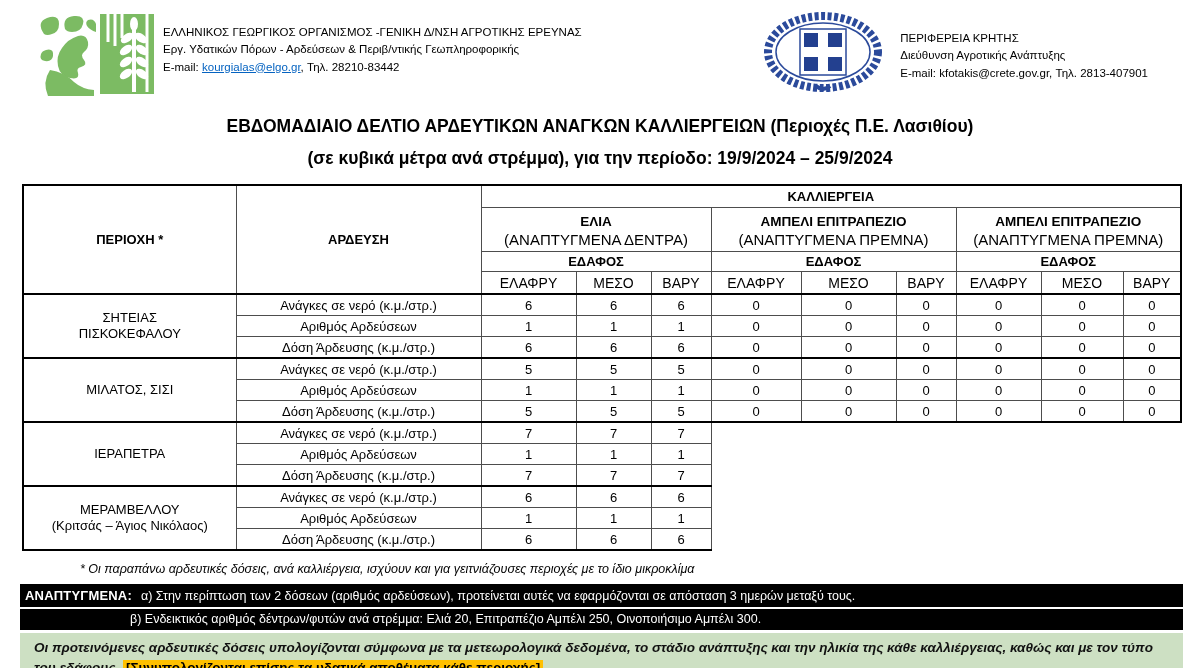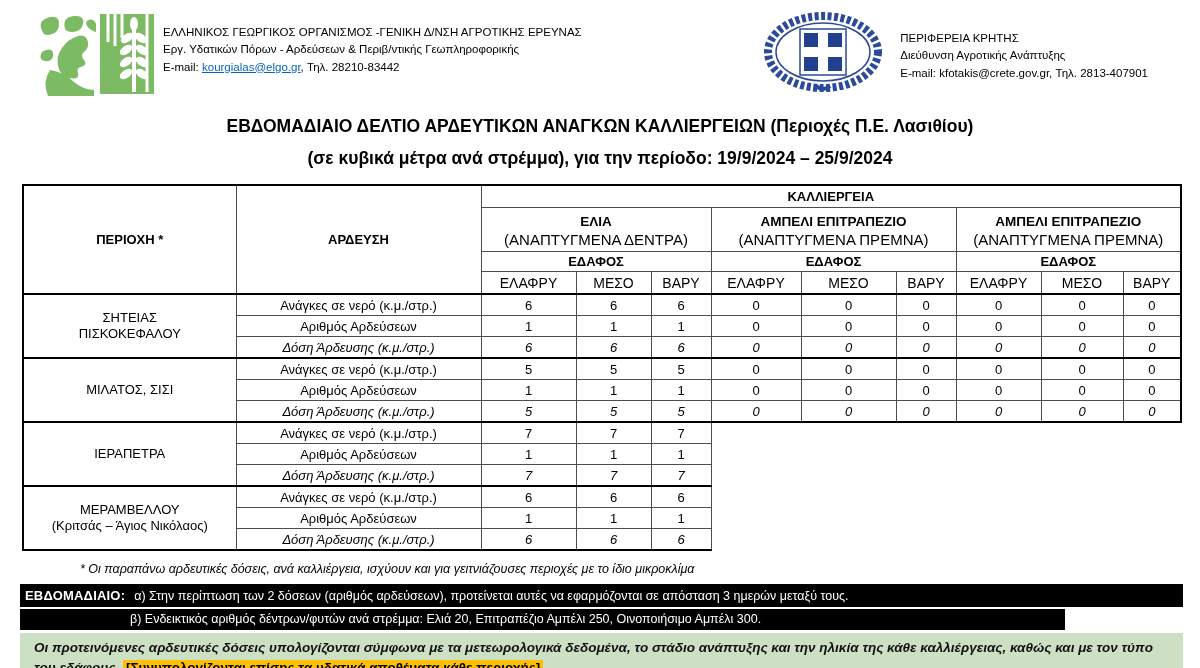--- a/index.html
+++ b/index.html
@@ -27,29 +27,29 @@
   .cropsub{font-weight:normal;font-size:15px;line-height:17px;}
   .soilh{height:19px;font-size:13px;}
   .soilt{height:21px;font-weight:normal;font-size:14px;}
   tbody td{height:20px;}
   .region{font-size:13px;line-height:16px;border-left:2.5px solid #000;border-bottom:2.5px solid #000;}
   .rowlabel{font-size:13px;}
   .top-edge{border-top:2.5px solid #000;margin-top:28px;}
   .left-edge{border-left:2.5px solid #000;}
   .r-edge{border-right:2.5px solid #000;}
   .hb{border-bottom:2.5px solid #000;}
-  .region-last td:not(.ghost){border-bottom:2.5px solid #000;font-style:italic;}
+  .region-last td:not(.ghost){border-bottom:2.5px solid #000;}
   td.ghost{border:none;background:transparent;}
 
   
   .footnote{font-style:italic;font-size:12.5px;margin:11px 0 8px 60px;}
   .bar{background:#000;color:#fff;width:1163px;margin-left:0;}
   .bar1{display:flex;align-items:center;gap:9px;height:23px;font-size:12.5px;padding-left:5px;box-sizing:border-box;width:1163px;}
   .bar1 .lbl{font-weight:bold;font-size:13px;letter-spacing:.2px;}
-  .bar2{height:21px;line-height:21px;font-size:12.5px;padding-left:110px;box-sizing:border-box;margin-top:2px;width:1045px;}
+  .bar2{height:21px;line-height:21px;font-size:12.5px;padding-left:110px;box-sizing:border-box;margin-top:2px;width:1163px;}
 
   .greenbox{margin-top:3px;width:1135px;background:#CDE0C3;padding:5px 14px 7px 14px;
             font-weight:bold;font-style:italic;font-size:13.5px;line-height:19.5px;color:#111;}
   .hl{font-style:normal;background:#FFC000;padding:0 3px;color:#000;}
 
   svg{display:block;}
 </style>
 </head>
 <body>
 
@@ -317,21 +317,21 @@
           <td class="ghost"></td>
           <td class="ghost"></td>
           <td class="ghost"></td>
         </tr>
       </tbody>
   </table>
 
   <div class="footnote">* Οι παραπάνω αρδευτικές δόσεις, ανά καλλιέργεια, ισχύουν και για γειτνιάζουσες περιοχές με το ίδιο μικροκλίμα</div>
 
   <div class="bar bar1">
-    <span class="lbl">ΕΒΔΟΜΑΔΙΑΙΟ:</span>
+    <span class="lbl">ΑΝΑΠΤΥΓΜΕΝΑ:</span>
     <span>α) Στην περίπτωση των 2 δόσεων (αριθμός αρδεύσεων), προτείνεται αυτές να εφαρμόζονται σε απόσταση 3 ημερών μεταξύ τους.</span>
   </div>
   <div class="bar bar2">
     <span>β) Ενδεικτικός αριθμός δέντρων/φυτών ανά στρέμμα: Ελιά 20, Επιτραπέζιο Αμπέλι 250, Οινοποιήσιμο Αμπέλι 300.</span>
   </div>
 
   <div class="greenbox">
     <span>Οι προτεινόμενες αρδευτικές δόσεις υπολογίζονται σύμφωνα με τα μετεωρολογικά δεδομένα, το στάδιο ανάπτυξης και την ηλικία της κάθε καλλιέργειας, καθώς και με τον τύπο του εδάφους. </span><span class="hl">[Συνυπολογίζονται επίσης τα υδατικά αποθέματα κάθε περιοχής]</span>
   </div>
 

